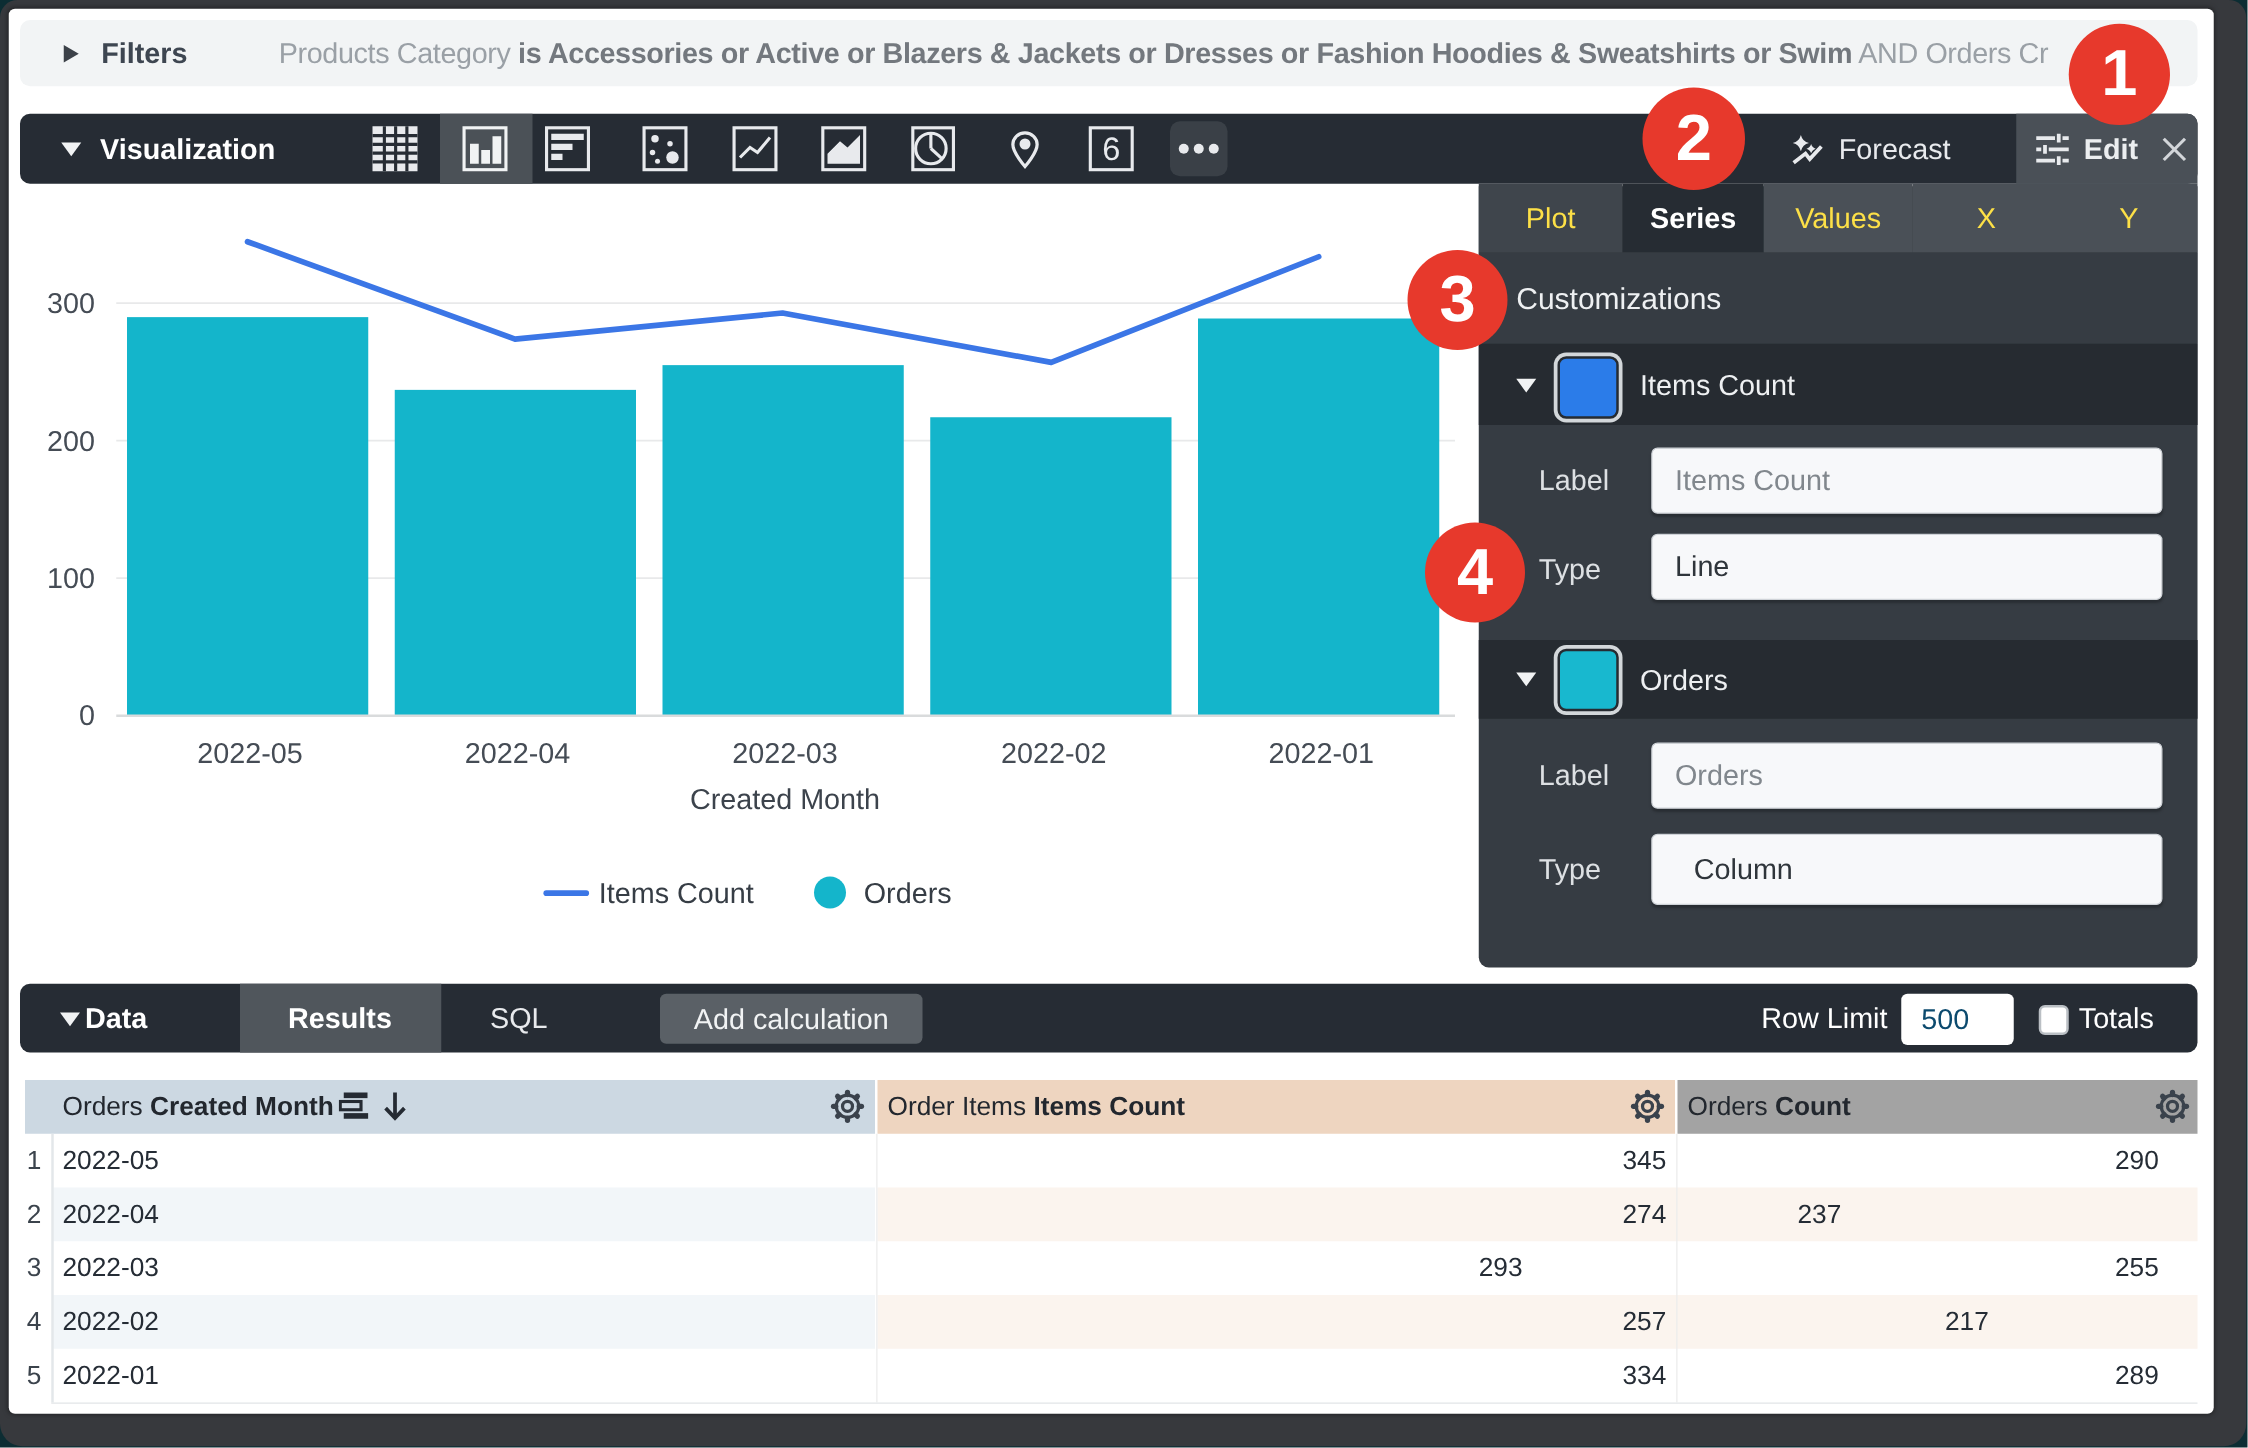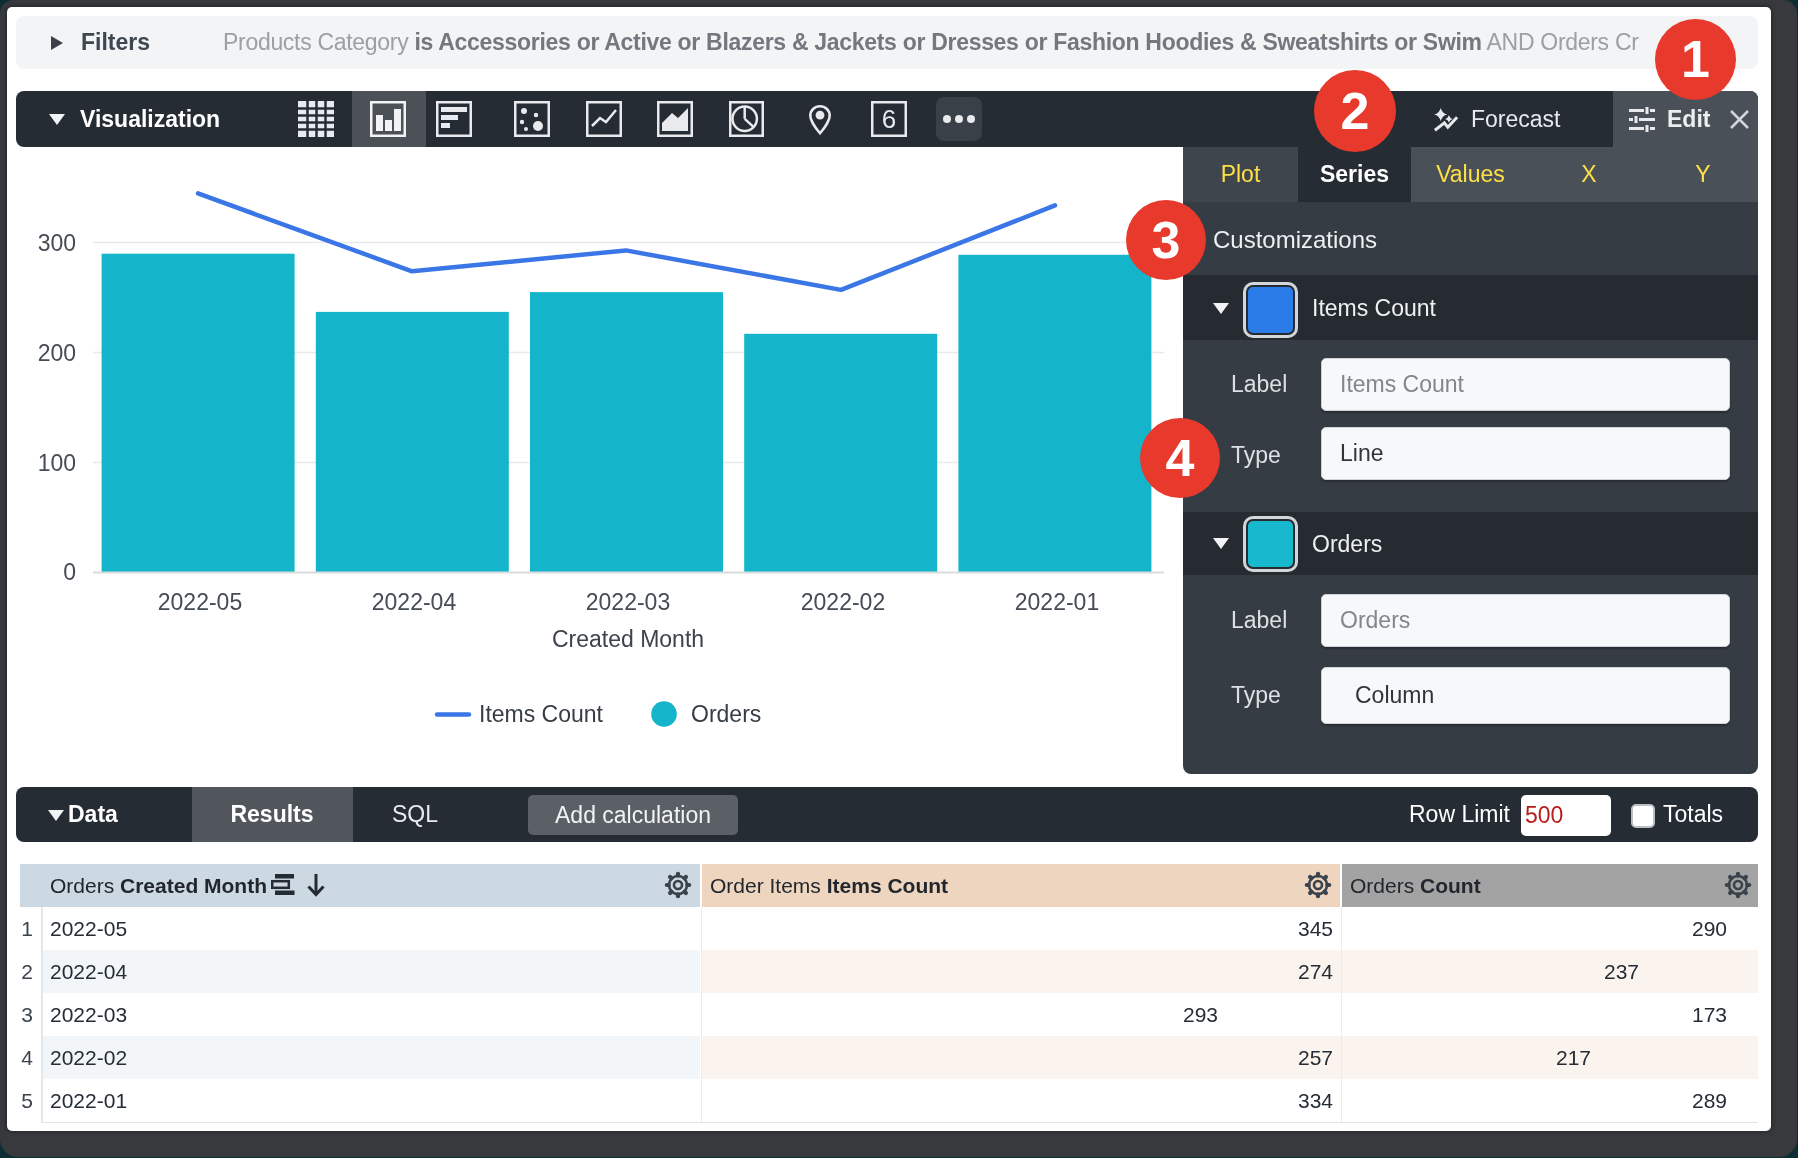--- a/index.html
+++ b/index.html
@@ -222,21 +222,21 @@
   <div class="plab" style="top:682px;">Type</div>
   <div class="inp" style="top:667px; height:57px; line-height:54px; color:#2f353b;padding-left:33px;">Column</div>
 
   <div id="databar">
     <div class="tri"></div>
     <div class="abs" style="left:52px; top:14px; font-size:23px; font-weight:bold; color:#fff;">Data</div>
     <div class="abs" style="left:175.5px; top:0; width:161px; height:55px; background:#50565c; text-align:center; line-height:55px; font-size:23px; font-weight:bold; color:#fff;">Results</div>
     <div class="abs" style="left:376px; top:14px; font-size:23px; color:#e8eaed;">SQL</div>
     <div class="abs" style="left:512px; top:8px; width:210px; height:40px; background:#5a6066; border-radius:5px; text-align:center; line-height:40px; font-size:23px; color:#f1f3f4;">Add calculation</div>
     <div class="abs" style="left:1393px; top:14px; font-size:23px; color:#fff;">Row Limit</div>
-    <div class="abs" style="left:1505px; top:8px; width:90px; height:41px; background:#fff; border-radius:5px; font-size:23px; color:#b91c1c; line-height:41px; padding-left:4px;">500</div>
+    <div class="abs" style="left:1505px; top:8px; width:90px; height:41px; background:#fff; border-radius:5px; font-size:23px; color:#0c4a6e; line-height:41px; padding-left:16px;">500</div>
     <div class="abs" style="left:1615px; top:17px; width:24px; height:24px; background:#fff; border:2px solid #babfc4; border-radius:5px;"></div>
     <div class="abs" style="left:1647px; top:14px; font-size:23px; color:#fff;">Totals</div>
   </div>
 
   <div id="tbl">
     <svg width="0" height="0" style="position:absolute;">
         <defs>
       <g id="gear" stroke="#3a424c" fill="none">
         <circle cx="14" cy="14" r="9" stroke-width="2.6"></circle>
         <g stroke-width="4.2" stroke-linecap="round">
@@ -289,27 +289,27 @@
     <div class="trow" style="top:43px;">
         <div class="cell" style="left:0; width:13px; text-align:right; color:#3b434c;">1</div>
         <div class="cell" style="left:30px;">2022-05</div>
         <div class="cell" style="left:1000px; width:313px; text-align:right;">345</div>
         <div class="cell" style="left:1400px; width:307px; text-align:right;">290</div>
       </div>
     <div class="trow" style="top:86px;">
         <div class="cell" style="left:0; width:13px; text-align:right; color:#3b434c;">2</div>
         <div class="cell" style="left:30px;">2022-04</div>
         <div class="cell" style="left:1000px; width:313px; text-align:right;">274</div>
-        <div class="cell" style="left:1448px; width:307px; text-align:center;">237</div>
+        <div class="cell" style="left:1418px; width:307px; text-align:left;">237</div>
       </div>
     <div class="trow" style="top:129px;">
         <div class="cell" style="left:0; width:13px; text-align:right; color:#3b434c;">3</div>
         <div class="cell" style="left:30px;">2022-03</div>
         <div class="cell" style="left:1024px; width:313px; text-align:center;">293</div>
-        <div class="cell" style="left:1400px; width:307px; text-align:right;">173</div>
+        <div class="cell" style="left:1400px; width:307px; text-align:right;">255</div>
       </div>
     <div class="trow" style="top:172px;">
         <div class="cell" style="left:0; width:13px; text-align:right; color:#3b434c;">4</div>
         <div class="cell" style="left:30px;">2022-02</div>
         <div class="cell" style="left:1000px; width:313px; text-align:right;">257</div>
         <div class="cell" style="left:1400px; width:307px; text-align:center;">217</div>
       </div>
     <div class="trow" style="top:215px;">
         <div class="cell" style="left:0; width:13px; text-align:right; color:#3b434c;">5</div>
         <div class="cell" style="left:30px;">2022-01</div>

